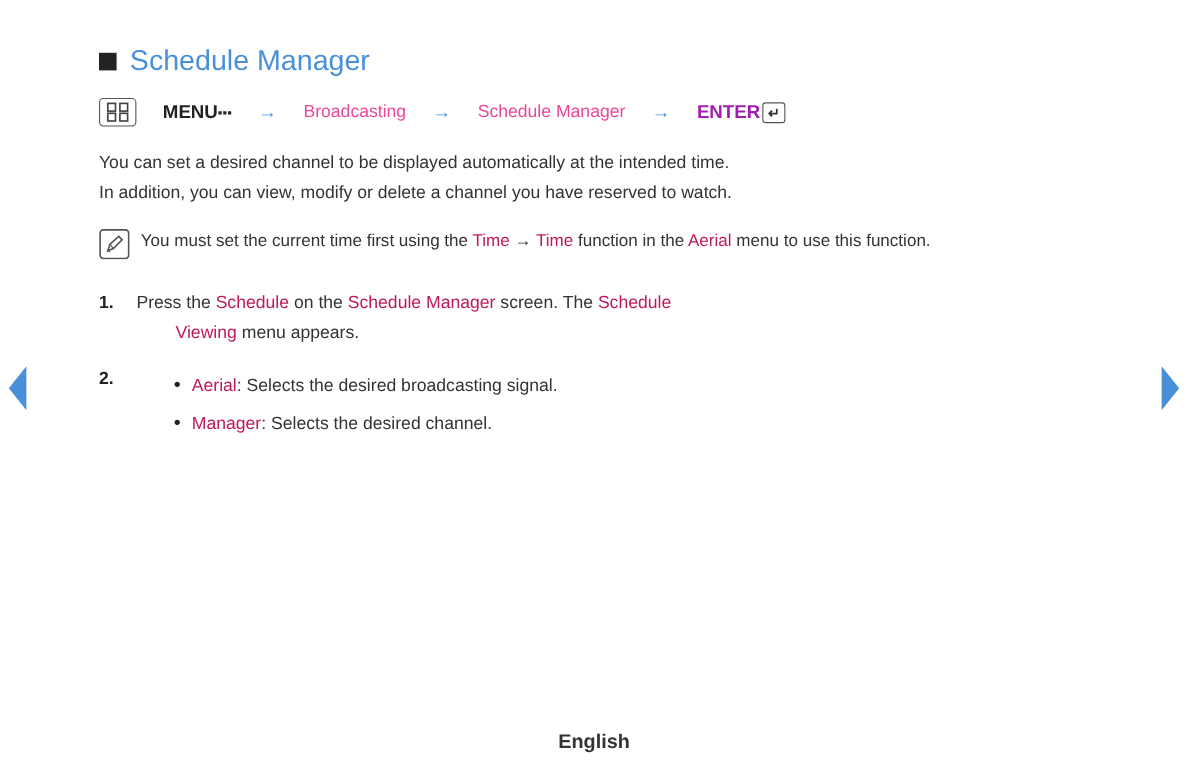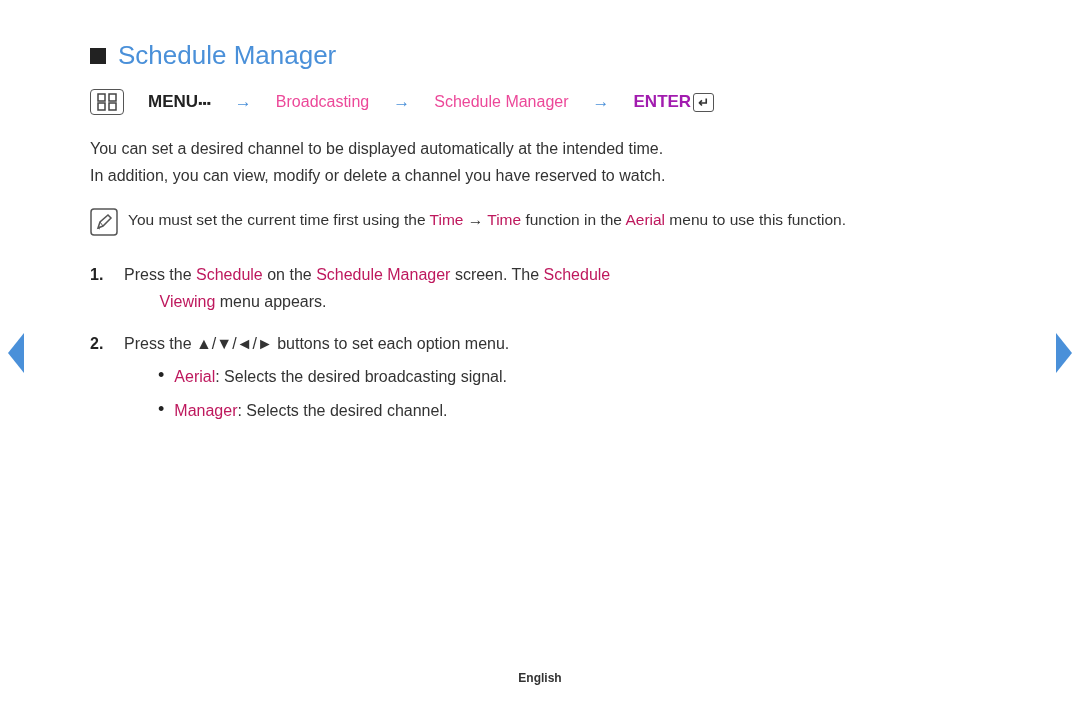--- a/index.html
+++ b/index.html
@@ -210,21 +210,21 @@
       color: #be185d;
     }
 
     
     .footer {
       position: absolute;
       bottom: 20px;
       left: 0;
       right: 0;
       text-align: center;
-      font-size: 12px;
+      font-size: 18px;
       font-weight: bold;
       color: #333;
     }
   </style>
 </head>
 <body>
 
 <div class="page-container">
 
   <div class="nav-arrow nav-arrow-left">
@@ -294,21 +294,20 @@
       <span class="list-num">1.</span>
       <span>
         Press the <span class="blue-link">Schedule</span>
         on the <span class="blue-link">Schedule Manager</span>
         screen. The <span class="blue-link">Schedule<br>&nbsp;&nbsp;&nbsp;&nbsp;&nbsp;&nbsp;&nbsp;&nbsp;Viewing</span> menu appears.
       </span>
     </li>
     <li>
       <span class="list-num">2.</span>
       <div>
-        <span>Press the ▲/▼/◄/► buttons to set each option menu.</span>
         
         <ul class="bullet-list">
           <li>
             <span class="bullet-dot">•</span>
             <span>
               <span class="blue-link">Aerial</span>: Selects the desired broadcasting signal.
             </span>
           </li>
           <li>
             <span class="bullet-dot">•</span>

